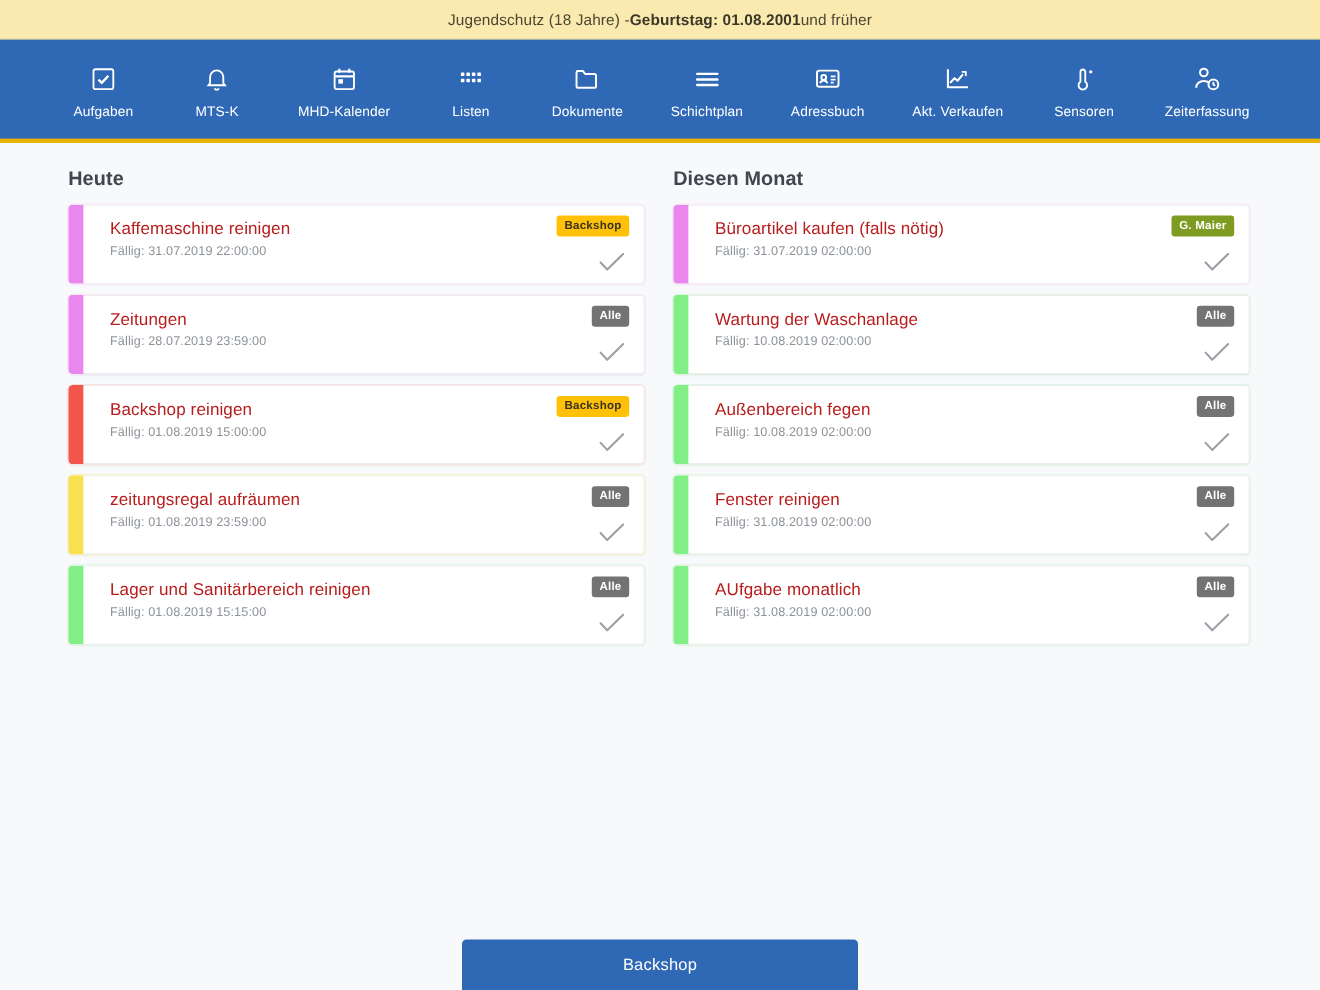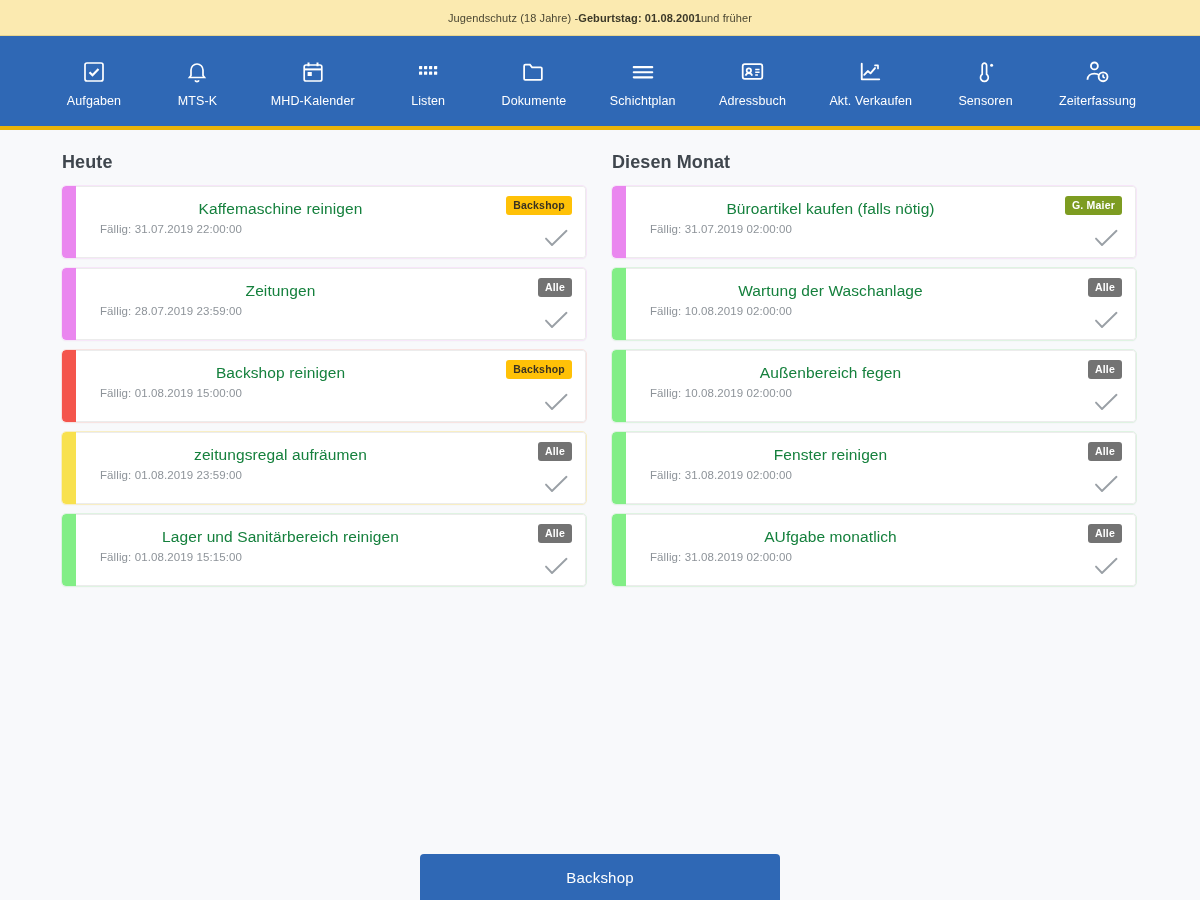--- a/index.html
+++ b/index.html
@@ -18,21 +18,21 @@
   }
 
   
   .age-banner {
     height: 36px;
     background: #fbeab0;
     border-bottom: 1px solid #e9d68f;
     display: flex;
     align-items: center;
     justify-content: center;
-    font-size: 11px;
+    font-size: 14px;
     color: #4a4632;
     letter-spacing: .1px;
   }
   .age-banner .bold { font-weight: bold; color: #3b3828; }
 
   
   .navbar {
     height: 94px;
     background: #2f68b5;
     display: flex;
@@ -112,28 +112,27 @@
     flex: 1;
     position: relative;
     background: #ffffff;
     padding: 13px 14px 0 24px;
     border: 1px solid #ececec;
     border-left: none;
     border-radius: 0 3px 3px 0;
   }
   .card-title {
     font-size: 15.5px;
-    color: #15803d;
+    color: #b91c1c;
     letter-spacing: .1px;
     margin-bottom: 5px;
     white-space: nowrap;
     overflow: hidden;
     text-overflow: ellipsis;
     padding-right: 110px;
-    text-align: center;
   }
   .card-due {
     font-size: 11.5px;
     color: #8d9399;
     letter-spacing: .1px;
   }
 
   .badge {
     position: absolute;
     top: 9px;

